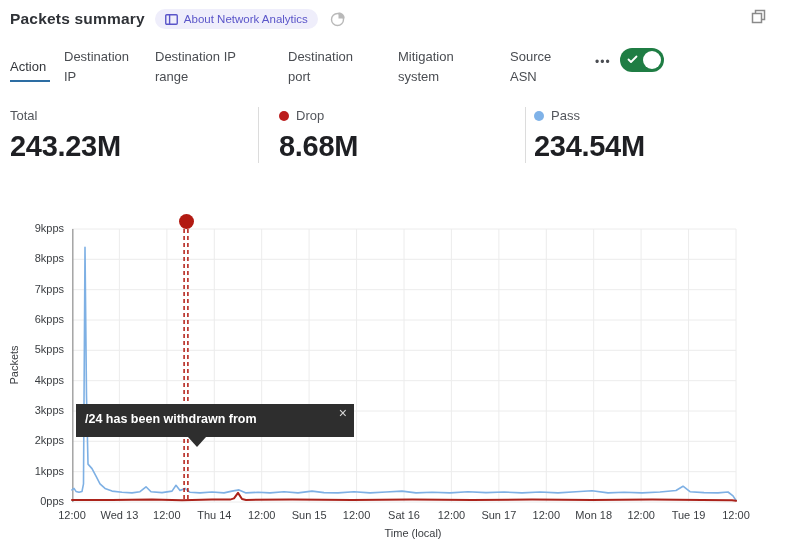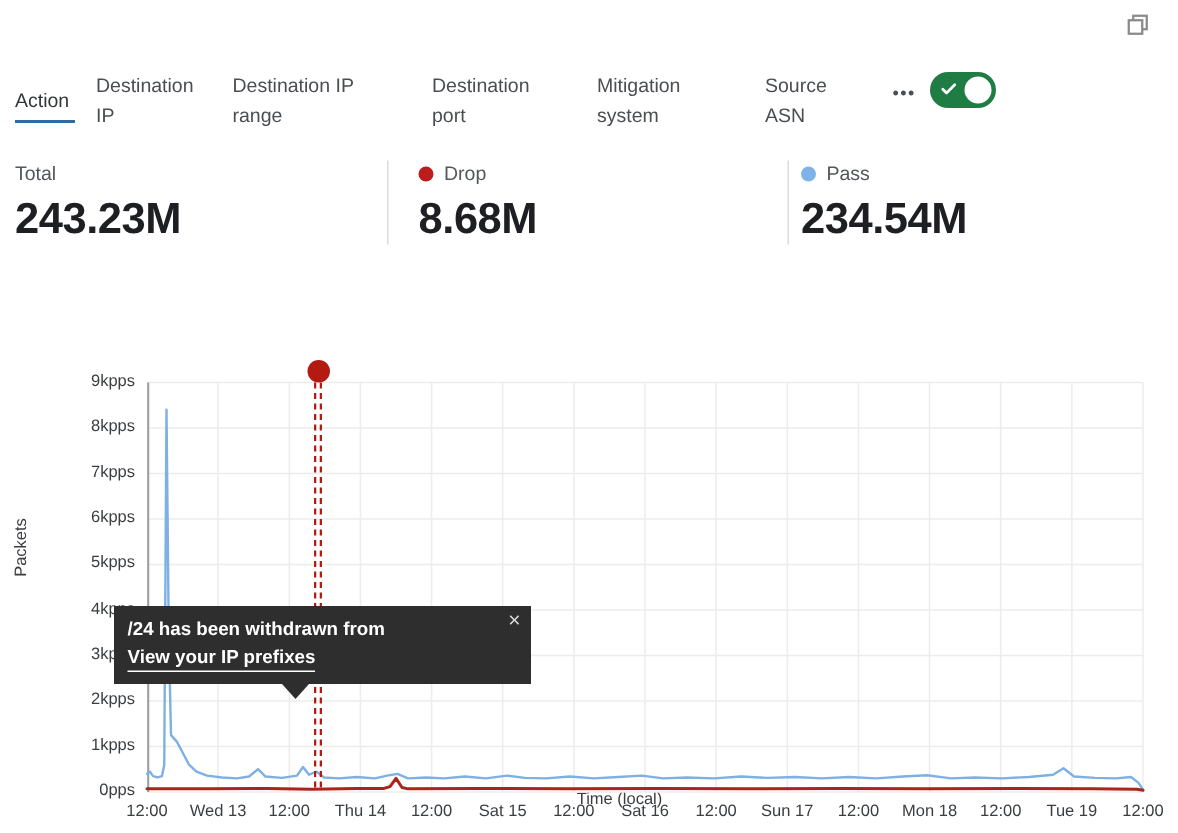--- a/index.html
+++ b/index.html
@@ -38,21 +38,21 @@
   .stats { position:absolute; left:10px; top:107px; display:flex; }
   .stat { padding-right:0; }
   .stat .lbl-row { display:flex; align-items:center; gap:7px; font-size:13px; color:#53565c; height:17px; }
   .dot { width:10px; height:10px; border-radius:50%; flex:none; }
   .stat .val { font-size:29px; font-weight:600; color:#1e1f23; margin-top:6px; letter-spacing:-.3px; }
   .stat-1 { width:248px; }
   .stat-2 { width:267px; border-left:1px solid #dcdcdc; padding-left:20px; }
   .stat-3 { border-left:1px solid #dcdcdc; padding-left:8px; }
 
   
-  .plot { position:absolute; left:98px; top:229px; width:664px; height:273px; overflow:visible;margin-top:26px; }
+  .plot { position:absolute; left:72px; top:229px; width:664px; height:273px; overflow:visible; }
   .plot svg.main { position:absolute; left:0; top:0; overflow:visible; }
   .y-ticks span { position:absolute; right:672px; width:60px; text-align:right;
                   font-size:11px; color:#3a3d41; white-space:nowrap; }
   .x-ticks span { position:absolute; top:280px; transform:translateX(-50%);
                   font-size:11px; color:#3a3d41; white-space:nowrap; }
   .y-axis-title { position:absolute; left:14px; top:365px; transform:translate(-50%,-50%) rotate(-90deg);
                   font-size:11px; color:#3a3d41; white-space:nowrap; }
   .x-axis-title { position:absolute; left:413px; top:527px; transform:translateX(-50%);
                   font-size:11px; color:#3a3d41; }
   .ann-dot { position:absolute; top:-15px; width:15px; height:15px; border-radius:50%;
@@ -67,20 +67,38 @@
                     color:#d9d9d9; cursor:pointer; line-height:14px; }
   .tooltip .ptr { position:absolute; left:112px; bottom:-10px; width:0; height:0;
                   border-left:9px solid transparent; border-right:9px solid transparent;
                   border-top:10px solid #2e2e2e; }
 </style>
 </head>
 <body>
 
 <div class="app">
 
+  <div class="hdr">
+    <span class="title">Packets summary</span>
+    <span class="badge">
+      <span>
+        <svg width="13" height="11" viewBox="0 0 13 11" fill="none">
+          <rect x="0.75" y="0.75" width="11.5" height="9.5" rx="1" stroke="currentColor" stroke-width="1.4"></rect>
+          <line x1="4.6" y1="1" x2="4.6" y2="10" stroke="currentColor" stroke-width="1.4"></line>
+        </svg>
+      </span>
+      <span>About Network Analytics</span>
+    </span>
+    <span class="time-icon">
+      <svg width="16" height="16" viewBox="0 0 16 16">
+        <circle cx="7.5" cy="8.5" r="6" fill="none" stroke="#b9b9b9" stroke-width="1.4"></circle>
+        <path d="M8.5 1.2 A6.3 6.3 0 0 1 14.8 7.5 L8.5 7.5 Z" fill="#b9b9b9"></path>
+      </svg>
+    </span>
+  </div>
   <span class="win-icon">
     <svg width="17" height="17" viewBox="0 0 17 17">
       <rect x="5.5" y="2.5" width="9" height="9" fill="#fff" stroke="#8a8a8a" stroke-width="1.5"></rect>
       <rect x="2.5" y="5.5" width="9" height="9" fill="#fff" stroke="#8a8a8a" stroke-width="1.5"></rect>
     </svg>
   </span>
 
   <div class="tabs">
     <div class="tab tab-action">
       <span>Action</span>
@@ -169,34 +187,33 @@
         <span style="top: 205.333px;">2kpps</span>
         <span style="top: 235.667px;">1kpps</span>
         <span style="top: 266px;">0pps</span>
       </div>
     <div class="x-ticks" id="x-ticks">
         <span style="left: 0px;">12:00</span>
         <span style="left: 47.4286px;">Wed 13</span>
         <span style="left: 94.8571px;">12:00</span>
         <span style="left: 142.286px;">Thu 14</span>
         <span style="left: 189.714px;">12:00</span>
-        <span style="left: 237.143px;">Sat 15</span>
+        <span style="left: 237.143px;">Sun 15</span>
         <span style="left: 284.571px;">12:00</span>
         <span style="left: 332px;">Sat 16</span>
         <span style="left: 379.429px;">12:00</span>
         <span style="left: 426.857px;">Sun 17</span>
         <span style="left: 474.286px;">12:00</span>
         <span style="left: 521.714px;">Mon 18</span>
         <span style="left: 569.143px;">12:00</span>
         <span style="left: 616.571px;">Tue 19</span>
         <span style="left: 664px;">12:00</span>
       </div>
     <div class="ann-dot" id="ann-dot" style="left: 106.5px;"></div>
   </div>
 
   <div class="tooltip">
     <span class="close">×</span>
     <div class="l1">/24 has been withdrawn from</div>
-    <div><span class="link">View your IP prefixes</span></div>
     <div class="ptr"></div>
   </div>
 
 </div>
 
 </body></html>

